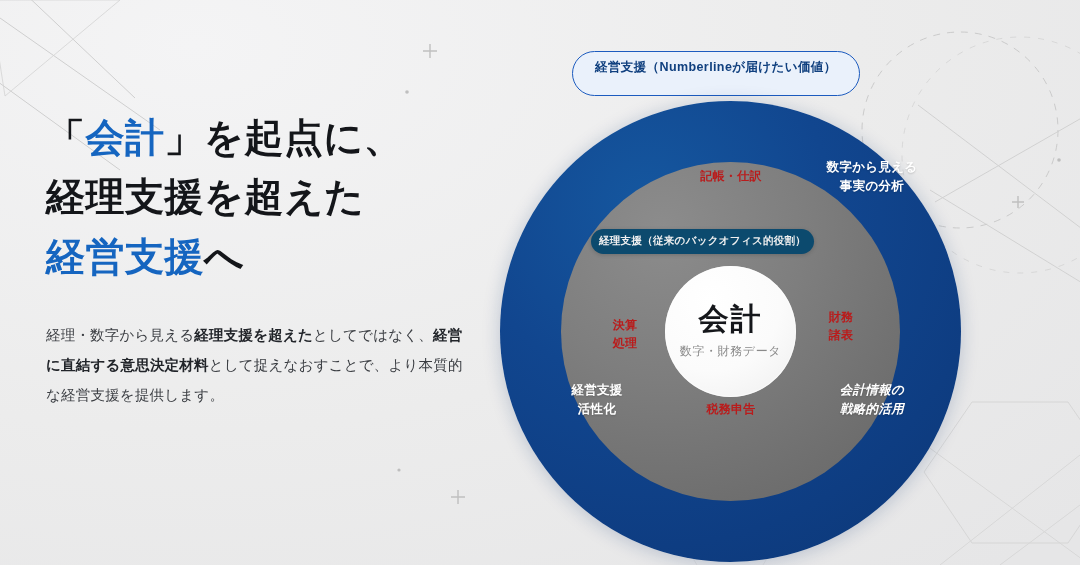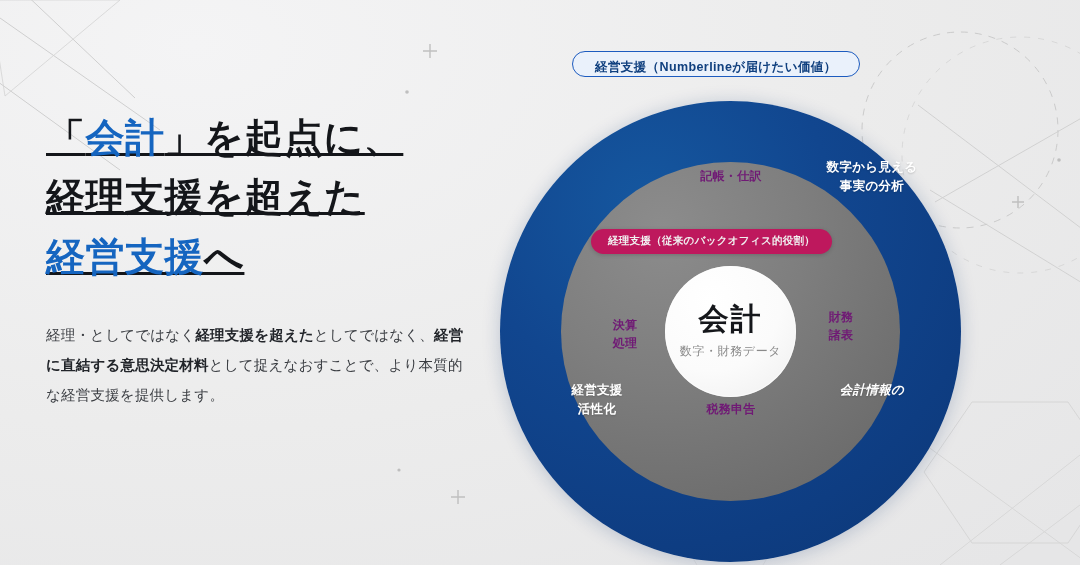--- a/index.html
+++ b/index.html
@@ -13,35 +13,35 @@
   #bg-decor{position:absolute;inset:0;z-index:0;}
   .bg-gradient{
     position:absolute;inset:0;
     background:
       radial-gradient(1200px 700px at 18% 8%, #f4f4f5 0%, #ececec 55%, #e6e6e7 100%);
   }
   
   #left-panel{position:absolute;left:46px;top:108px;width:430px;z-index:3;}
   .headline{
     font-size:39px;line-height:1.52;font-weight:700;color:#14161a;
-    letter-spacing:0.5px;margin:0;text-decoration:underline;
+    letter-spacing:0.5px;margin:0;
   }
   .headline .accent{color:#1565C0;}
   .lede{
     margin:34px 0 0 0;font-size:14.5px;line-height:2.08;color:#3a3d42;
     letter-spacing:.2px;
   }
   .lede b{font-weight:700;color:#22252a;}
 
   
   #diagram{position:absolute;left:495px;top:40px;width:545px;height:500px;z-index:2;}
 
   .pill-outer{
     position:absolute;left:77px;top:11px;
-    padding:7px 22px 0;border-radius:999px;
+    padding:7px 22px 19px;border-radius:999px;
     background:#eaf1fb;border:1.6px solid #1c5bbf;
     color:#10407f;font-size:12.5px;font-weight:700;letter-spacing:.4px;
     white-space:nowrap;
   }
 
   .ring-blue{
     position:absolute;left:5px;top:61px;width:461px;height:461px;border-radius:50%;
     background:
       radial-gradient(circle at 32% 22%, #15579f 0%, #11468f 38%, #0e3d82 72%, #0c3776 100%);
     box-shadow:0 2px 18px rgba(13,52,110,.22);
@@ -55,30 +55,30 @@
     position:absolute;left:170px;top:226px;width:131px;height:131px;border-radius:50%;
     background:radial-gradient(circle at 34% 26%, #ffffff 0%, #fbfbfb 55%, #eeeeee 100%);
     display:flex;flex-direction:column;align-items:center;justify-content:center;
     box-shadow:inset 0 0 0 1px rgba(255,255,255,.6);
   }
   .core-title{font-size:30px;font-weight:700;color:#15171b;letter-spacing:2px;line-height:1;}
   .core-sub{margin-top:9px;font-size:12px;color:#8a8a8a;letter-spacing:.6px;}
 
   .pill-inner{
     position:absolute;left:96px;top:189px;
-    padding:5px 17px 6px;border-radius:999px;
-    background:#be185d;color:#f0f0f0;
+    padding:5px 8px 6px;border-radius:999px;
+    background:#0c4a6e;color:#f0f0f0;
     font-size:10.5px;font-weight:700;letter-spacing:.3px;white-space:nowrap;
     box-shadow:0 1px 4px rgba(0,0,0,.18);
   }
 
   .lbl{position:absolute;color:#ffffff;text-align:center;font-weight:700;
        line-height:1.52;white-space:nowrap;}
   .lbl-blue{font-size:12.5px;letter-spacing:.3px;text-shadow:0 1px 2px rgba(0,0,0,.18);}
-  .lbl-gray{font-size:12px;letter-spacing:.3px;color:#701a75;}
+  .lbl-gray{font-size:12px;letter-spacing:.3px;color:#b91c1c;}
 
   .lbl-mgmt-decision{left:42px;top:118px;width:120px;}
   .lbl-number-fact  {left:312px;top:118px;width:130px;}
   .lbl-mgmt-discuss {left:42px;top:341px;width:120px;}
   .lbl-strategic-use{left:312px;top:341px;width:130px;font-style:italic;}
 
   .lbl-bookkeeping{left:156px;top:127px;width:160px;}
   .lbl-tax-filing {left:156px;top:360px;width:160px;}
   .lbl-settlement {left:102px;top:276px;width:56px;}
   .lbl-financial-st{left:318px;top:268px;width:56px;}
@@ -140,21 +140,21 @@
 <div id="left-panel">
   <h1 class="headline">
     <span>
       <span>「</span><span class="accent">会計</span><span>」を起点に、</span>
     </span><br>
     <span>経理支援を超えた</span><br>
     <span class="accent">経営支援</span><span>へ</span>
   </h1>
 
   <p class="lede">
-    <span>経理・としてではなく</span><b>経理支援を超えた</b><span>としてではなく、</span><b>経営に直結する意思決定材料</b><span>として捉えなおすことで、より本質的な経営支援を提供します。</span>
+    <span>経理・数字から見える</span><b>経理支援を超えた</b><span>としてではなく、</span><b>経営に直結する意思決定材料</b><span>として捉えなおすことで、より本質的な経営支援を提供します。</span>
   </p>
 </div>
 
 <div id="diagram">
 
   <div class="pill-outer">経営支援（Numberlineが届けたい価値）</div>
 
   <div class="ring-blue"></div>
   <div class="ring-gray"></div>
 
@@ -168,20 +168,21 @@
   <div class="lbl lbl-blue lbl-number-fact">
     <div>数字から見える</div>
     <div>事実の分析</div>
   </div>
   <div class="lbl lbl-blue lbl-mgmt-discuss">
     <div>経営支援</div>
     <div>活性化</div>
   </div>
   <div class="lbl lbl-blue lbl-strategic-use">
     <div>会計情報の</div>
+    <div>戦略的活用</div>
   </div>
 
   <div class="lbl lbl-gray lbl-bookkeeping">記帳・仕訳</div>
   <div class="lbl lbl-gray lbl-tax-filing">税務申告</div>
   <div class="lbl lbl-gray lbl-settlement">
     <div>決算</div>
     <div>処理</div>
   </div>
   <div class="lbl lbl-gray lbl-financial-st">
     <div>財務</div>

